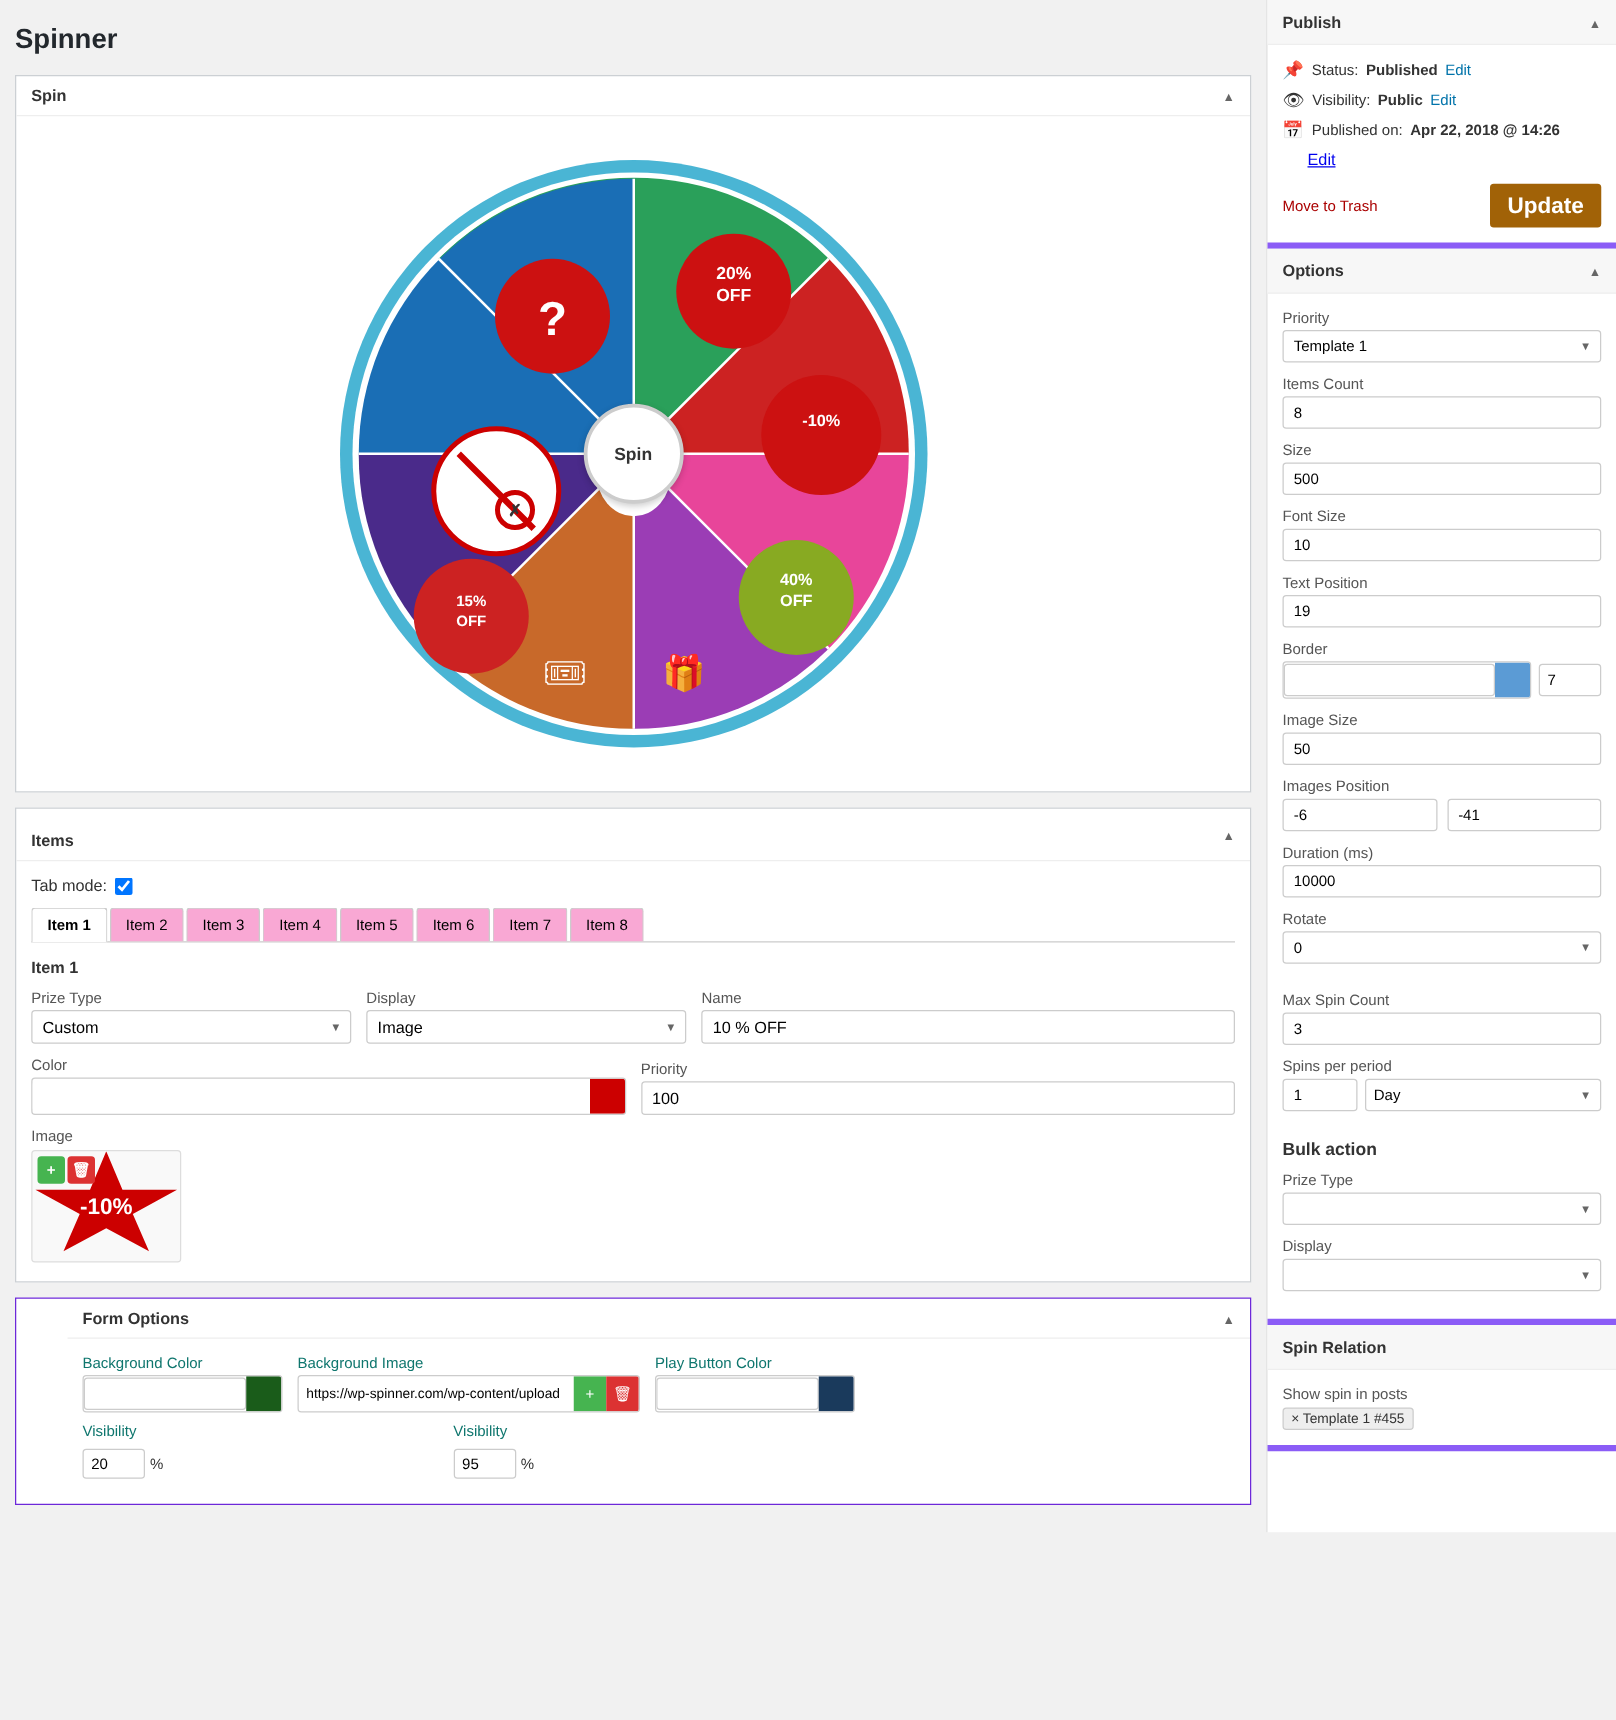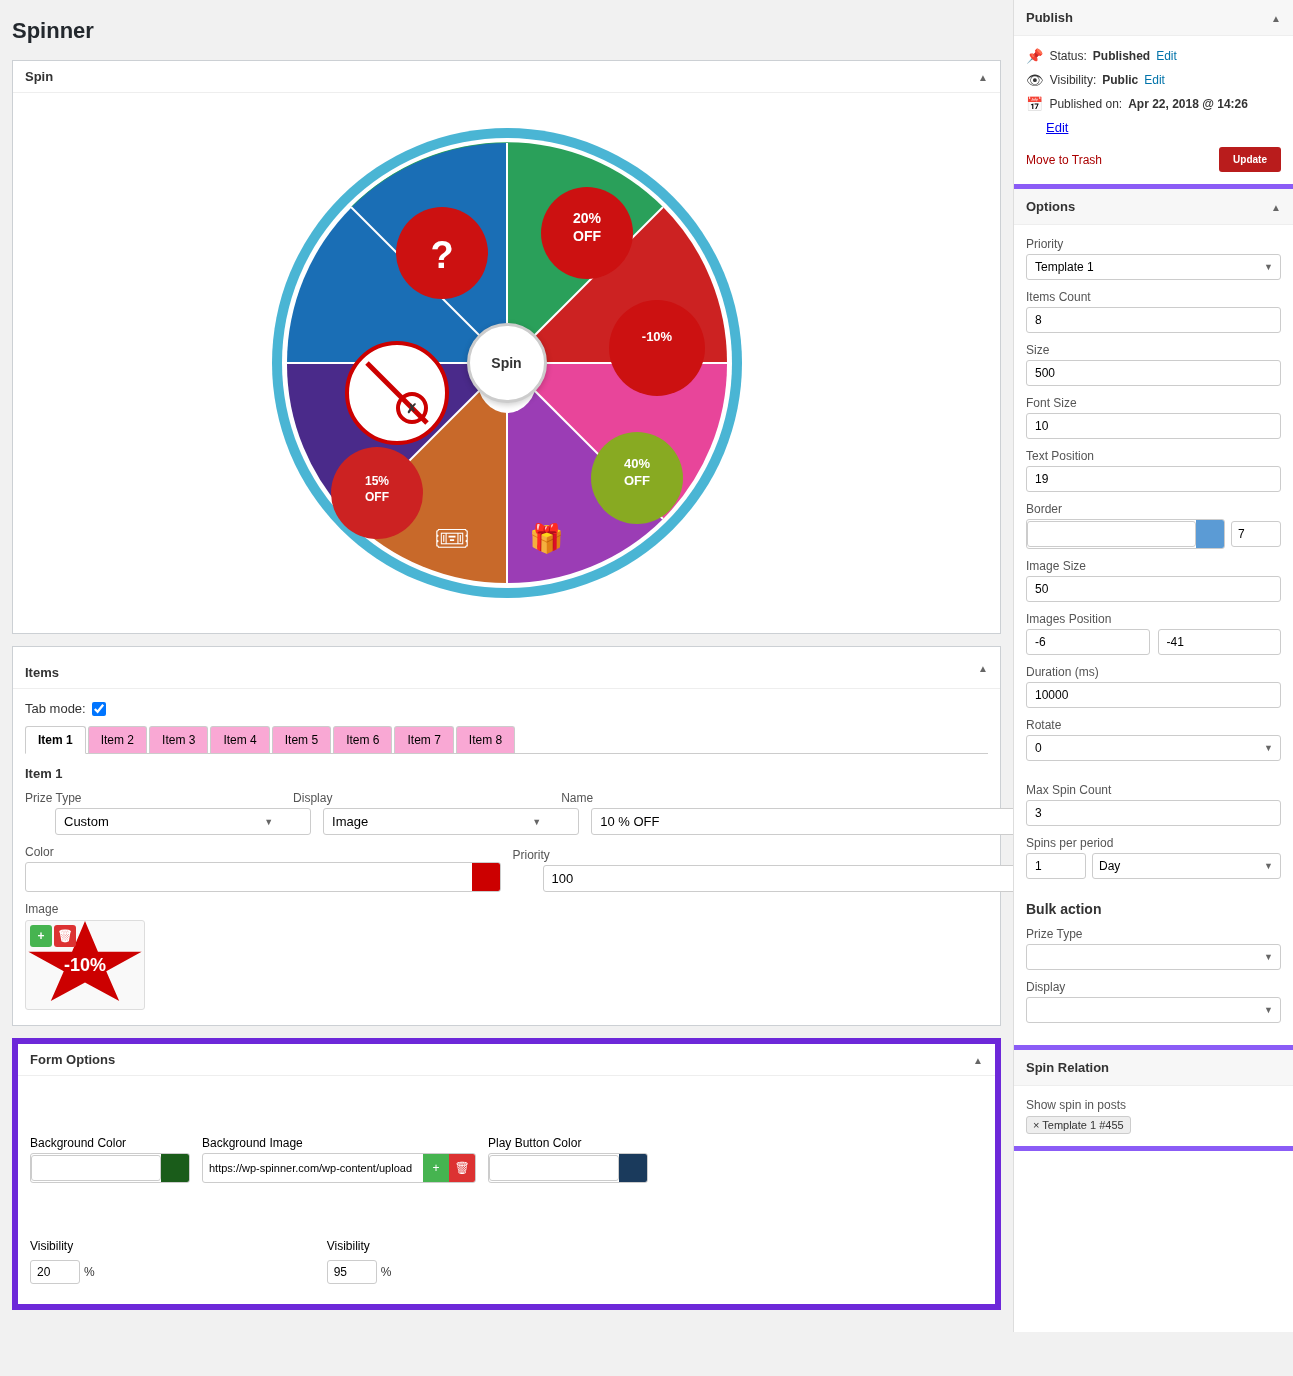--- a/index.html
+++ b/index.html
@@ -32,21 +32,21 @@
 
     .tabs-row { display: flex; gap: 0; border-bottom: 1px solid #ccc; margin-bottom: 12px; }
     .tab-btn { padding: 6px 12px; border: 1px solid #ccc; border-bottom: none; background: #f9a8d4; cursor: pointer; font-size: 12px; margin-right: 2px; border-radius: 3px 3px 0 0; }
     .tab-btn.active { background: #fff; border-bottom: 1px solid #fff; margin-bottom: -1px; font-weight: 600; }
 
     .item-form { }
     .item-form h3 { font-size: 13px; font-weight: 600; margin-bottom: 10px; }
     .form-row { display: flex; gap: 12px; margin-bottom: 10px; align-items: flex-end; }
     .form-group { display: flex; flex-direction: column; gap: 3px; }
     .form-group label { font-size: 12px; color: #555; }
-    .form-group input[type=text], .form-group select { border: 1px solid #ccc; padding: 5px 8px; font-size: 13px; border-radius: 3px; background: #fff; margin-left: 30px; }
+    .form-group input[type=text], .form-group select { border: 1px solid #ccc; padding: 5px 8px; font-size: 13px; border-radius: 3px; background: #fff; }
     .form-group input[type=text] { width: 100%; }
 
     .prize-type-group { flex: 1.2; }
     .display-group { flex: 1.2; }
     .name-group { flex: 2; }
     .color-group { flex: 1; }
     .priority-group { flex: 1; }
 
     .color-input-row { display: flex; align-items: center; border: 1px solid #ccc; border-radius: 3px; overflow: hidden; background: #fff; }
     .color-input-row input[type=text] { border: none; padding: 5px 6px; flex: 1; font-size: 12px; }
@@ -55,27 +55,27 @@
     .image-section { margin-top: 6px; }
     .image-section label { font-size: 12px; color: #555; display: block; margin-bottom: 4px; }
     .image-box { position: relative; display: inline-block; width: 120px; height: 90px; border: 1px solid #ddd; border-radius: 3px; overflow: hidden; background: #f9f9f9; }
     .image-tools { position: absolute; top: 4px; left: 4px; display: flex; gap: 2px; z-index: 2; }
     .img-btn { width: 22px; height: 22px; border-radius: 3px; border: none; cursor: pointer; display: flex; align-items: center; justify-content: center; font-size: 12px; font-weight: 700; color: #fff; }
     .img-btn.add { background: #46b450; }
     .img-btn.del { background: #dc3232; }
     .fake-starburst { width: 85px; height: 70px; background: #cc0000; position: relative; display: flex; align-items: center; justify-content: center; font-size: 18px; font-weight: 900; color: #fff; }
 
     
-    .form-opts-section { background: #fff; border: 6px solid #6d28d9; margin-bottom: 12px; }
+    .form-opts-section { background: #fff; border: 1px solid #6d28d9; margin-bottom: 12px; padding-left: 41px; }
     .form-opts-header { display: flex; justify-content: space-between; align-items: center; padding: 8px 12px; border-bottom: 1px solid #eee; }
     .form-opts-header h2 { font-size: 13px; font-weight: 600; }
     .form-opts-body { padding: 12px; }
     .fo-row { display: flex; gap: 12px; align-items: flex-end; flex-wrap: wrap; margin-bottom: 8px; }
     .fo-group { display: flex; flex-direction: column; gap: 3px; }
-    .fo-group label { font-size: 12px; color: #000000; margin-top: 48px; }
+    .fo-group label { font-size: 12px; color: #0f766e; }
     .fo-group input[type=text] { border: 1px solid #ccc; padding: 5px 8px; font-size: 12px; border-radius: 3px; }
     .fo-group .small-input { width: 60px; }
 
     .url-input-row { display: flex; align-items: center; border: 1px solid #ccc; border-radius: 3px; overflow: hidden; background: #fff; }
     .url-input-row input[type=text] { border: none; padding: 5px 6px; flex: 1; font-size: 11px; width: 220px; }
     .url-btn { width: 26px; height: 28px; border: none; cursor: pointer; display: flex; align-items: center; justify-content: center; font-size: 12px; color: #fff; }
     .url-btn.add { background: #46b450; }
     .url-btn.del { background: #dc3232; }
 
     .visibility-row { display: flex; align-items: center; gap: 4px; margin-top: 4px; }
@@ -88,21 +88,21 @@
     .side-section-header h2 { font-size: 13px; font-weight: 700; }
     .side-section-body { padding: 12px; }
 
     .publish-row { display: flex; align-items: center; gap: 6px; margin-bottom: 8px; font-size: 12px; }
     .publish-row .icon { font-size: 14px; }
     .publish-row a { color: #0073aa; text-decoration: none; font-size: 12px; }
     .publish-row strong { font-weight: 600; }
 
     .publish-actions { display: flex; justify-content: space-between; align-items: center; padding-top: 8px; margin-top: 4px; }
     .trash-link { color: #a00; font-size: 12px; text-decoration: none; }
-    .update-btn { background: #b91c1c; color: #fff; border: none; padding: 7px 14px; border-radius: 3px; font-size: 10px; font-weight: 600; cursor: pointer; }
+    .update-btn { background: #a16207; color: #fff; border: none; padding: 7px 14px; border-radius: 3px; font-size: 18px; font-weight: 600; cursor: pointer; }
 
     .opt-group { margin-bottom: 10px; }
     .opt-group label { font-size: 12px; color: #555; display: block; margin-bottom: 3px; }
     .opt-group input[type=text], .opt-group select { width: 100%; border: 1px solid #ccc; padding: 5px 8px; font-size: 12px; border-radius: 3px; background: #fff; }
 
     .border-row { display: flex; gap: 6px; align-items: center; }
     .border-row .color-input-row { flex: 1; }
     .border-row input.border-num { width: 50px; border: 1px solid #ccc; padding: 5px 6px; font-size: 12px; border-radius: 3px; }
 
     .two-col-row { display: flex; gap: 8px; }

